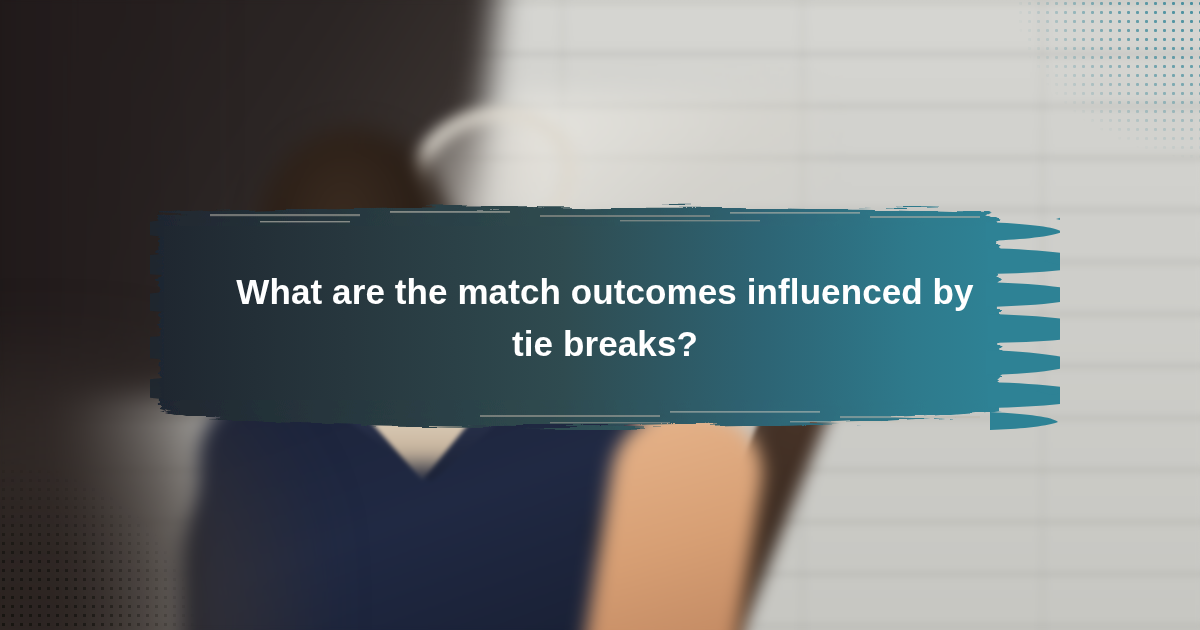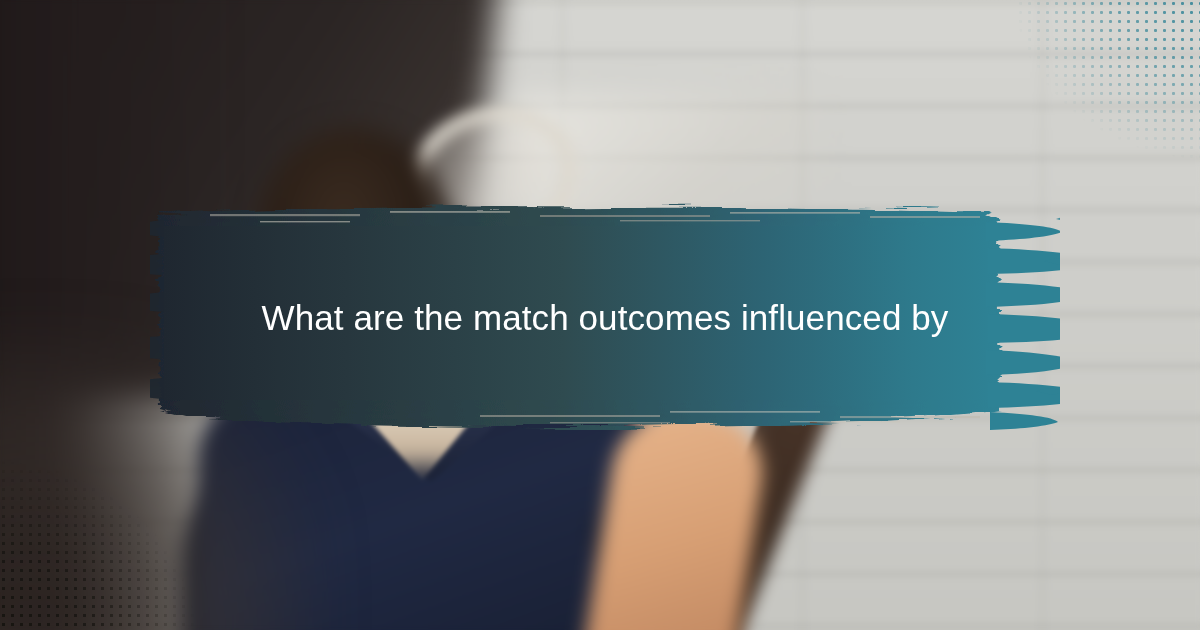--- a/index.html
+++ b/index.html
@@ -260,21 +260,21 @@
     width: 850px;
     height: 244px;
     display: flex;
     flex-direction: column;
     align-items: center;
     justify-content: center;
     text-align: center;
     color: #ffffff;
     font-size: 35px;
     line-height: 52px;
-    font-weight: 400;
+    font-weight: 700;
     letter-spacing: .1px;
     padding: 0 30px;
     box-sizing: border-box;
     text-rendering: optimizeLegibility;
   }
   .banner-text .line { display: block; white-space: nowrap; }
 </style>
 </head>
 <body>
 
@@ -385,15 +385,16 @@
         <rect x="520" y="215" width="150" height="1.7" fill="#d2ccc0"></rect>
         <rect x="690" y="220" width="140" height="2.1" fill="#c0b9ad"></rect>
         <rect x="400" y="226" width="120" height="1.4" fill="#aca69b"></rect>
         <rect x="640" y="225" width="110" height="1.4" fill="#cac3b7"></rect>
       </g>
     </svg>
   </div>
 
   <div class="banner-text">
     <span class="line">What are the match outcomes influenced by</span>
+    <span class="line">tie breaks?</span>
   </div>
 
 </div>
 
 </body></html>

